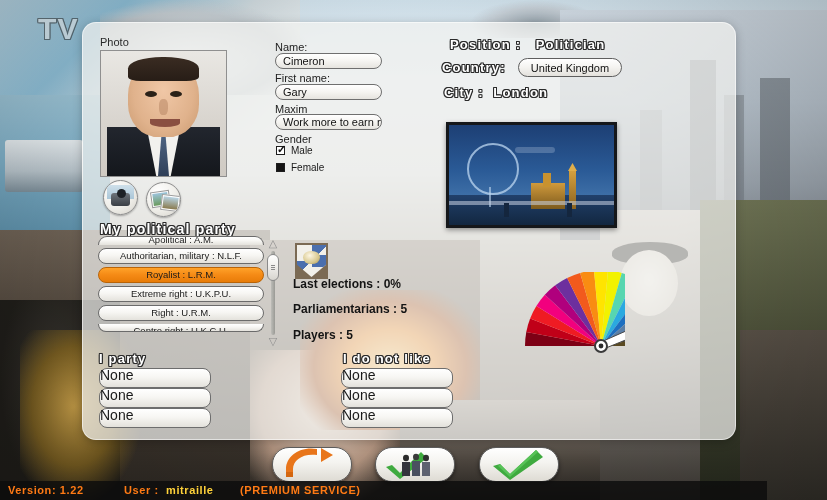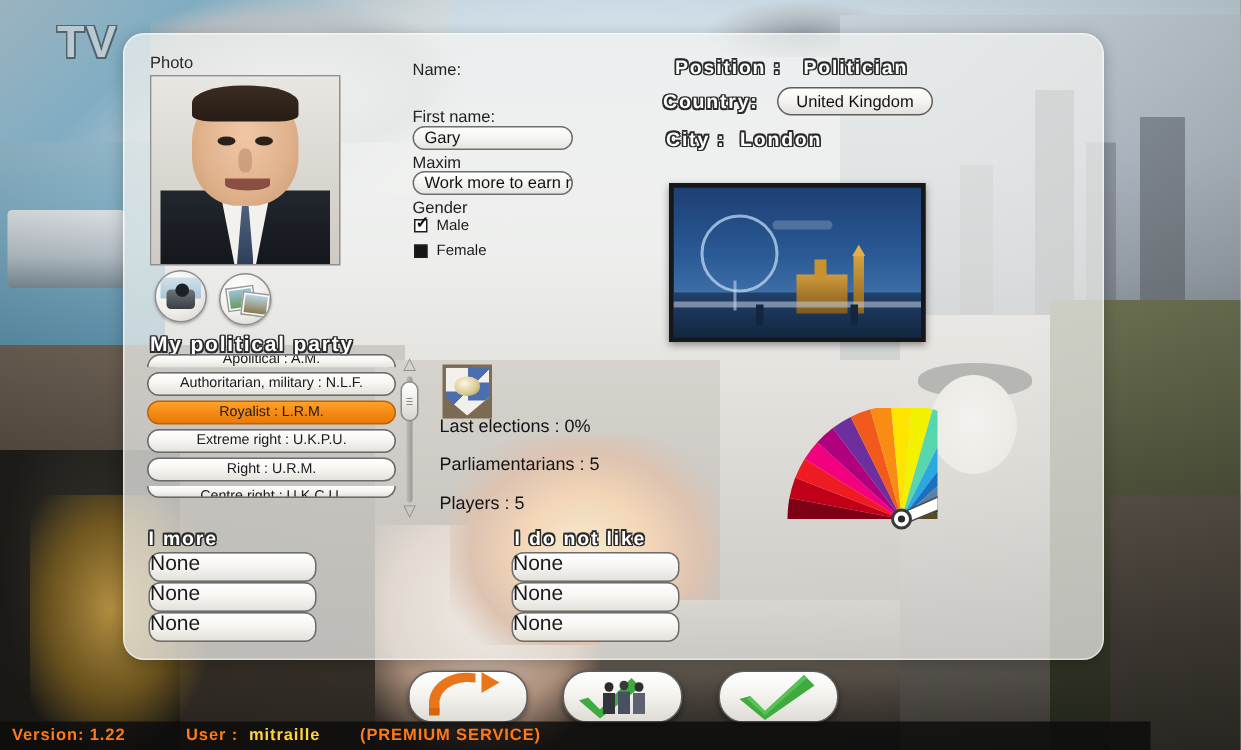--- a/index.html
+++ b/index.html
@@ -218,21 +218,21 @@
   }
   .shield-in{position:relative;width:100%;height:100%;overflow:hidden;
     background:linear-gradient(135deg,#4b6fae 0%,#4b6fae 50%,#f2f0ea 50%,#f2f0ea 100%);
     clip-path:polygon(0 0,100% 0,100% 62%,50% 100%,0 62%);}
   .shield-q{position:absolute;left:0;top:0;width:50%;height:50%;background:#f2f0ea;}
   .shield-q2{position:absolute;right:0;bottom:30%;width:50%;height:40%;background:#4b6fae;}
   .shield-crest{position:absolute;left:22%;top:18%;width:56%;height:40%;border-radius:50%;
     background:radial-gradient(ellipse at 40% 35%,#fdf6e3 0%,#d8c88f 60%,#a08c4c 100%);}
 
   .h-partyname{position:absolute;left:366px;top:248px;font-size:13px;}
-  .stat{position:absolute;font-size:12px;color:#141414;}
+  .stat{position:absolute;font-size:12px;color:#141414;font-weight:bold;}
   .st1{left:293px;top:277px;}
   .st2{left:293px;top:302px;}
   .st3{left:293px;top:328px;}
 
   
   .gauge{position:absolute;left:479px;top:272px;width:146px;height:82px;}
   .gauge svg{display:block;}
 
   
   .h-like{position:absolute;left:99px;top:351px;font-size:13px;}
@@ -328,20 +328,21 @@
       <span class="pic1">
           <i></i>
         </span>
       <span class="pic2">
           <i></i>
         </span>
     </span>
   </div>
 
   <div class="field-label f-name-l">Name:</div>
+  <div class="pill f-name">Cimeron</div>
 
   <div class="field-label f-first-l">First name:</div>
   <div class="pill f-first">Gary</div>
 
   <div class="field-label f-max-l">Maxim</div>
   <div class="pill f-max">Work more to earn mo</div>
 
   <div class="field-label f-gender-l">Gender</div>
   <div class="chk chk-male">
     <span class="tick">✓</span>
@@ -424,21 +425,21 @@
         <path d="M122 74 L178.1646777087701 22.79913108286167 A76 76 0 0 1 186.61650231545065 33.99115562132094 Z" fill="#5b7fa6"></path>
         <path d="M122 74 L186.61650231545065 33.99115562132094 A76 76 0 0 1 192.86788943473104 46.54563336977637 Z" fill="#00207a"></path>
         <path d="M122 74 L192.86788943473104 46.54563336977637 A76 76 0 0 1 196.70595557597653 60.03503664594065 Z" fill="#0b0b14"></path>
         <path d="M122 74 L196.70595557597653 60.03503664594065 A76 76 0 0 1 198 74 Z" fill="#5a4a22"></path>
         <path d="M122 70 L175.77666356487367 46.272817581877106 L177.77666356487367 55.272817581877106 L122 78 Z" fill="#ffffff" stroke="#4a4a4a" stroke-width="1"></path>
         <circle cx="122" cy="74" r="6" fill="#ffffff" stroke="#3a3a3a" stroke-width="2"></circle>
         <circle cx="122" cy="74" r="2.4" fill="#2b2b2b"></circle>
       </svg>
   </div>
 
-  <div class="outl h-like">I more</div>
+  <div class="outl h-like">I party</div>
   <div class="npill lk0">None</div>
   <div class="npill lk1">None</div>
   <div class="npill lk2">None</div>
 
   <div class="outl h-dislike">I do not like</div>
   <div class="npill dk0">None</div>
   <div class="npill dk1">None</div>
   <div class="npill dk2">None</div>
 
   <div class="actbtn ab1">

